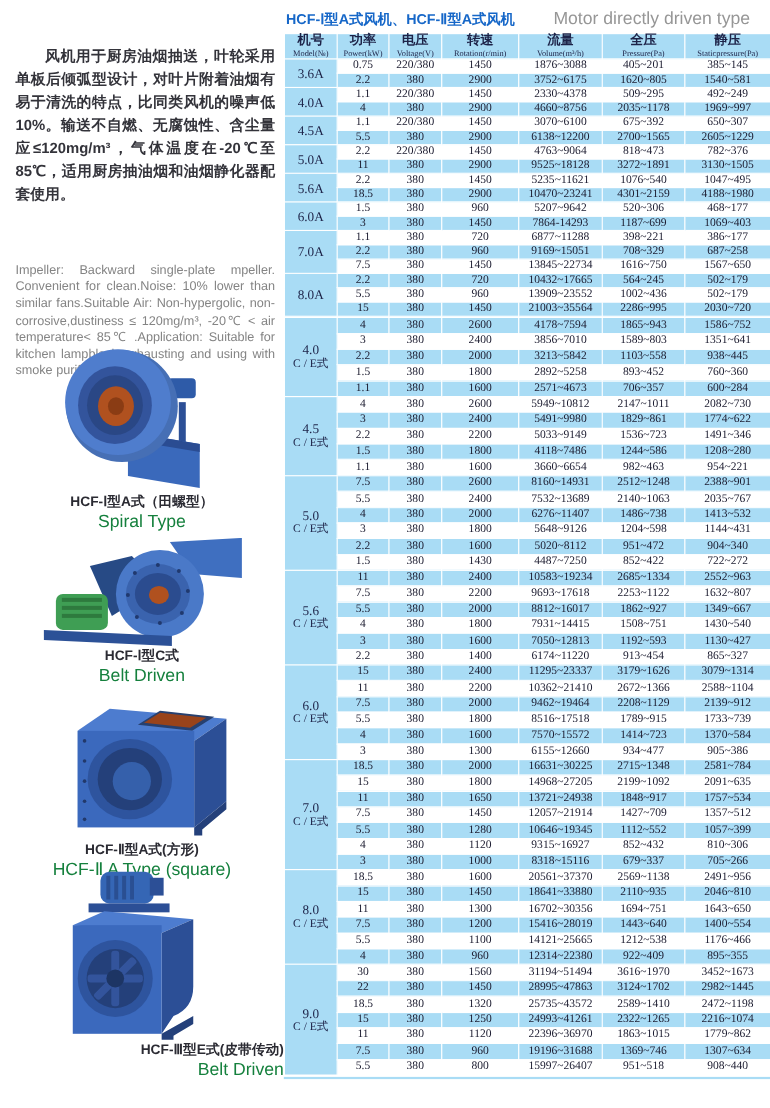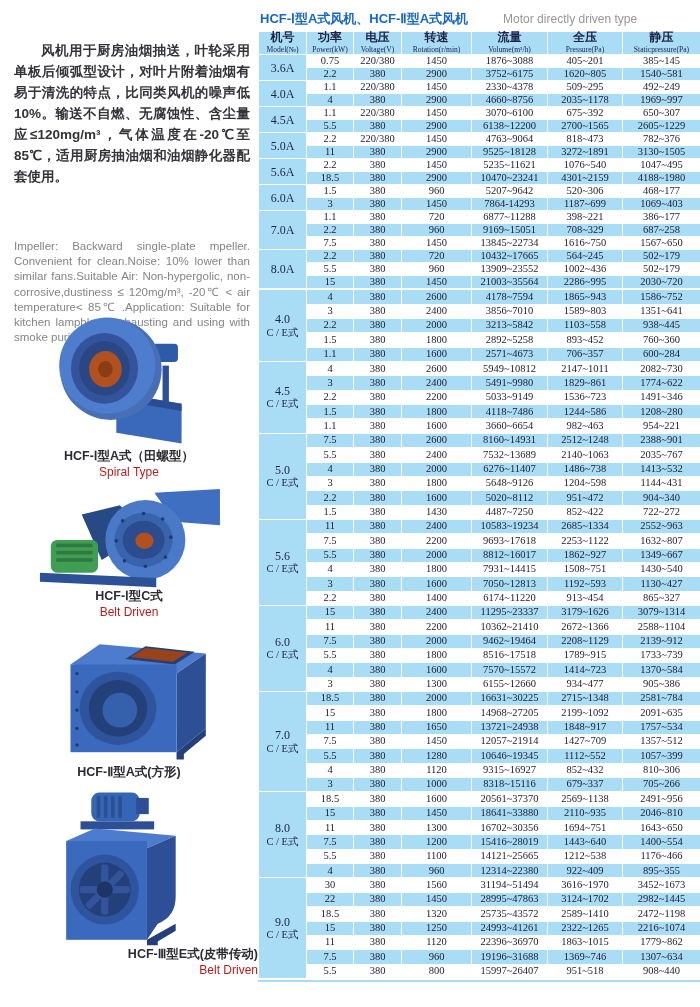--- a/index.html
+++ b/index.html
@@ -17,32 +17,32 @@
     font-size:13.5px; line-height:1.55; font-weight:bold; color:#33333a;
     text-align:justify; text-indent:2em;
   }
   .intro-en {
     position:absolute; left:14px; top:222px; width:236px;
     font-size:11.5px; line-height:1.32; color:#848484; text-align:justify;
   }
   .product { position:absolute; left:0; width:258px; text-align:center; }
   .product svg { display:block; margin:0 auto; }
   .cap-zh { font-size:12.5px; font-weight:bold; color:#2b2b33; line-height:1.25; }
-  .cap-en { font-size:12px; color:#b91c1c; line-height:1.25; }
+  .cap-en { font-size:16px; color:#15803d; line-height:1.25; }
   .p1 { top:296px; }
   .p2 { top:472px; }
   .p3 { top:620px; }
   .p4 { top:772px;text-align:right; }
 
   
   .right-panel { position:absolute; left:258px; top:0; width:442px; }
   .tbl-title { padding:9px 0 3px 2px; white-space:nowrap; }
   .tbl-title.second { padding-top:4px; }
   .tbl-title .zh { font-size:13px; font-weight:bold; color:#1667c8; }
-  .tbl-title .en { font-size:12px; color:#969696; margin-left:6px;padding-left:29px; }
+  .tbl-title .en { font-size:16px; color:#969696; margin-left:6px;padding-left:29px; }
 
   table { border-collapse:collapse; table-layout:fixed; width:442px; }
   col.c-model{width:48px;} col.c-power{width:47px;} col.c-volt{width:48px;}
   col.c-rot{width:70px;} col.c-vol{width:76px;} col.c-press{width:75px;} col.c-stat{width:78px;}
 
   th, td { border:1.5px solid #ffffff; text-align:center; vertical-align:middle; padding:0; }
   thead th { background:#a9dcf5; }
   .h-zh { display:block; font-size:12px; font-weight:bold; color:#1d2348; line-height:1.1; font-family:Liberation Mono, monospace; }
   .h-en { display:block; font-size:8px; font-weight:normal; color:#1d2348; line-height:1.15; transform:scale(.95); font-family:"Liberation Serif",serif; }
 
@@ -133,20 +133,21 @@
           <ellipse cx="88" cy="78" rx="32" ry="31" fill="#24407a"></ellipse>
           <ellipse cx="90" cy="80" rx="19" ry="19" fill="#3560ab"></ellipse>
           <circle cx="43" cy="40" r="1.8" fill="#22396b"></circle>
             <circle cx="43" cy="60" r="1.8" fill="#22396b"></circle>
           <circle cx="43" cy="80" r="1.8" fill="#22396b"></circle>
             <circle cx="43" cy="100" r="1.8" fill="#22396b"></circle>
           <circle cx="43" cy="118" r="1.8" fill="#22396b"></circle>
         </svg>
       </span>
       <div class="cap-zh">HCF-Ⅱ型A式(方形)</div>
+      <div class="cap-en">HCF-Ⅱ A Type (square)</div>
     </div>
 
     <div class="product p4">
       <span>
         <svg width="180" height="158" viewBox="0 0 200 176">
           <rect x="58" y="4" width="54" height="32" rx="9" fill="#3566b5"></rect>
           <rect x="64" y="8" width="4" height="24" fill="#2a4f92"></rect>
             <rect x="72" y="8" width="4" height="24" fill="#2a4f92"></rect>
           <rect x="80" y="8" width="4" height="24" fill="#2a4f92"></rect>
             <rect x="88" y="8" width="4" height="24" fill="#2a4f92"></rect>

